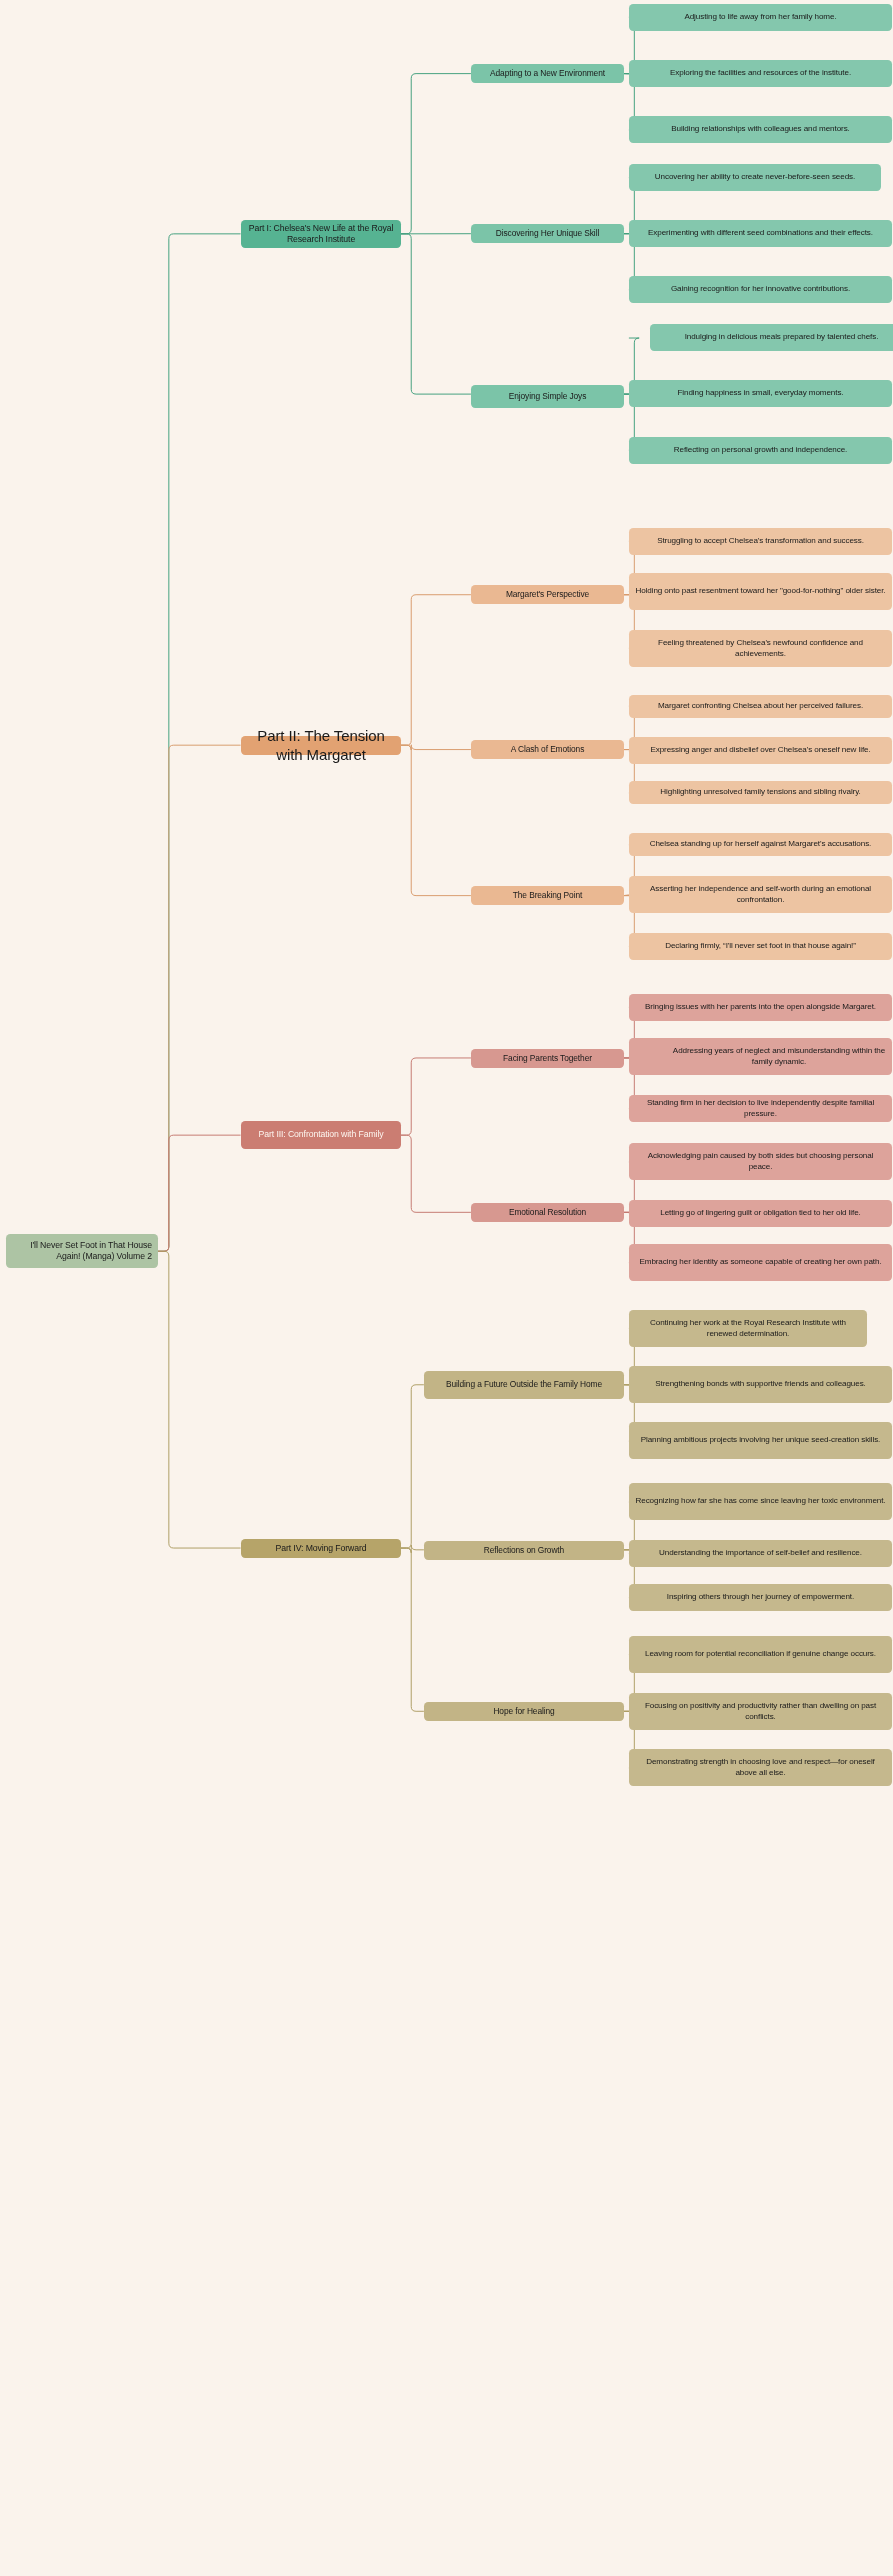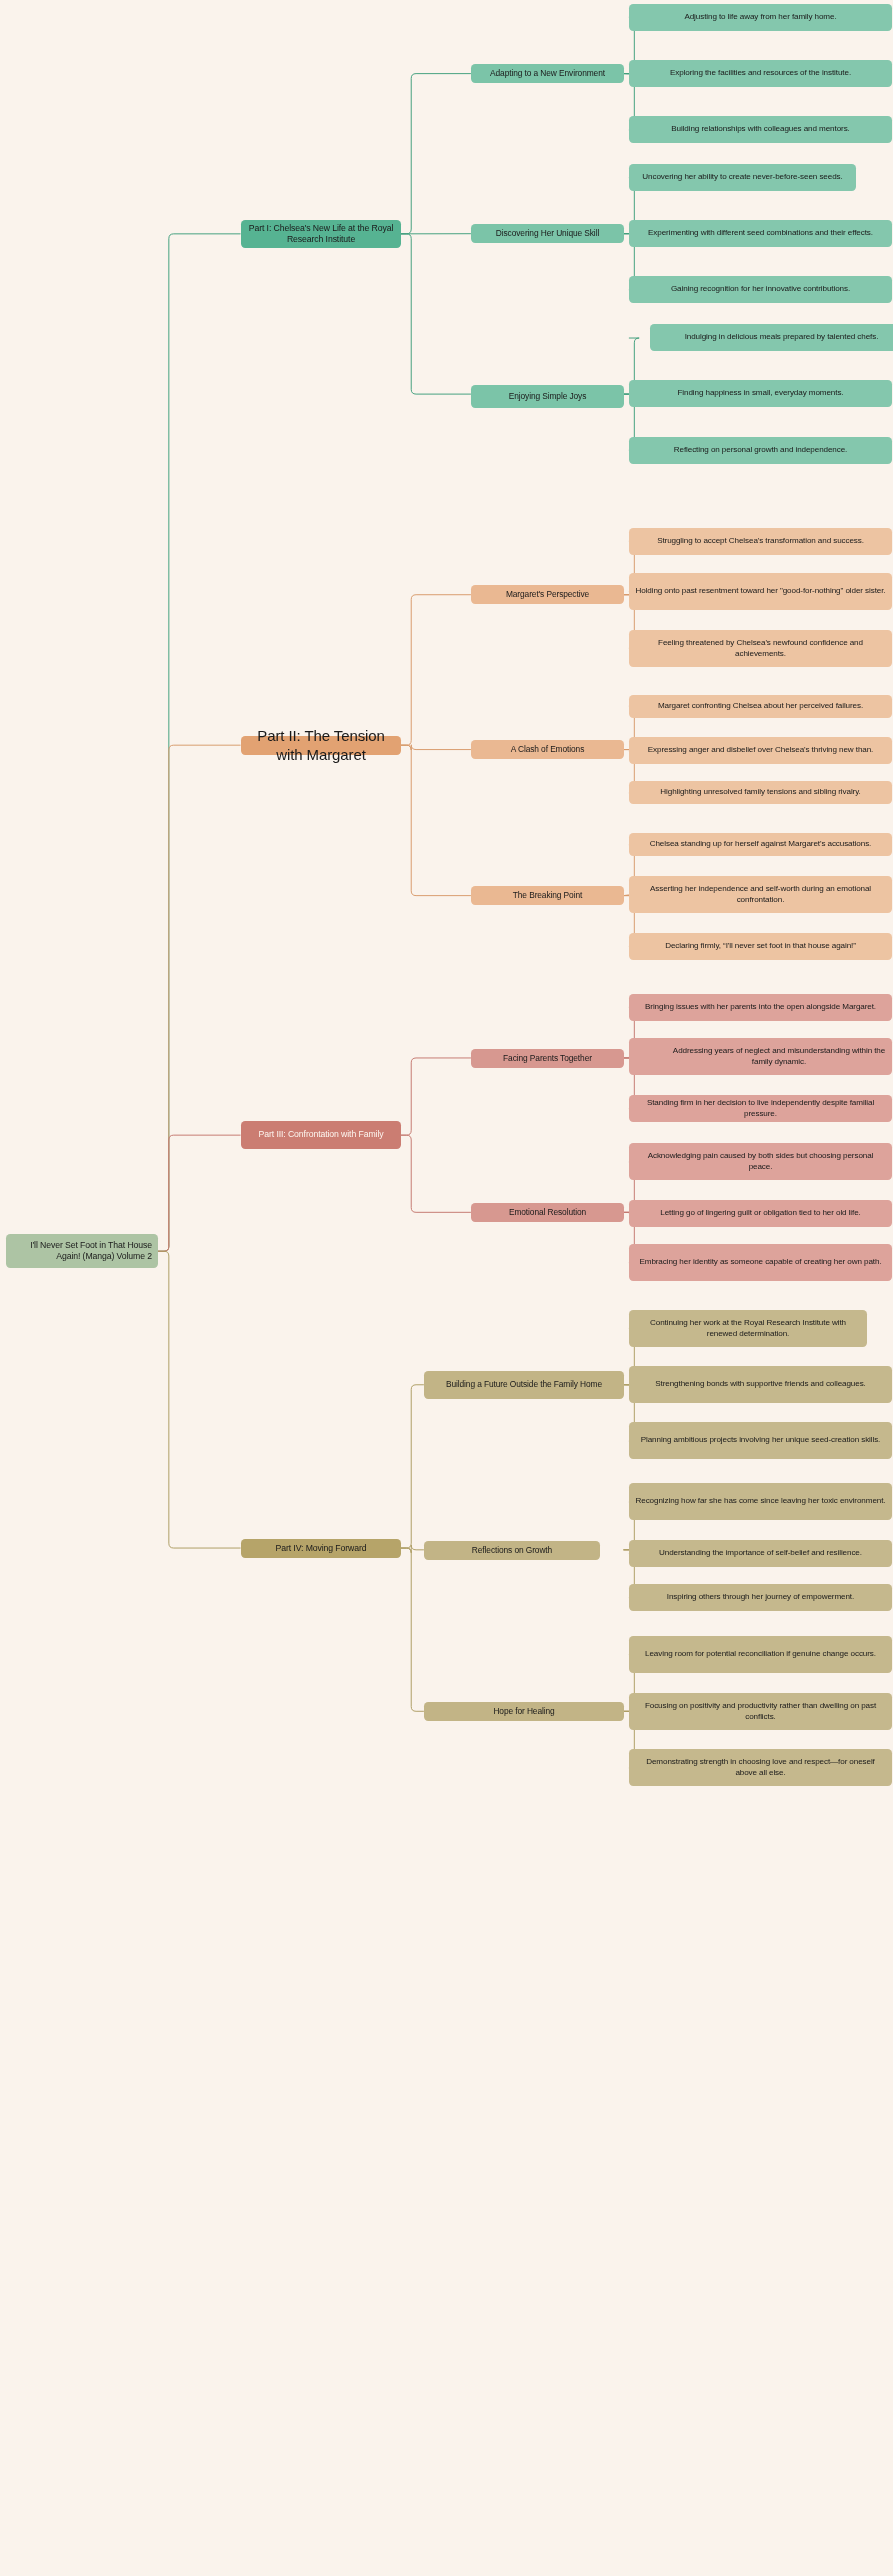--- a/index.html
+++ b/index.html
@@ -111,35 +111,35 @@
       <path d="M 664 2567.25 L 674 2567.25 Q 682 2567.25 682 2575.25 L 682 2562.25 Q 682 2570.25 690 2570.25 L 703 2570.25" stroke="#ad9c63" stroke-width="1.6" fill="none"></path>
       <path d="M 664 2567.25 L 674 2567.25 Q 682 2567.25 682 2575.25 L 682 2830 Q 682 2838 690 2838 L 703 2838" stroke="#ad9c63" stroke-width="1.6" fill="none"></path>
       <path d="M 262 2075 L 272 2075 Q 280 2075 280 2083 L 280 2559.25 Q 280 2567.25 288 2567.25 L 399 2567.25" stroke="#ad9c63" stroke-width="1.6" fill="none"></path>
     </svg>
   <div id="nodes">
       <div class="node root" style="left: 6px; top: 1234px; width: 152px; height: 34px; text-align: right;">I'll Never Set Foot in That House Again! (Manga) Volume 2</div>
       <div class="node c-p1-leaf" style="left: 629px; top: 3.6px; width: 263px; height: 27px;">Adjusting to life away from her family home.</div>
       <div class="node c-p1-leaf" style="left: 629px; top: 60px; width: 263px; height: 27px;">Exploring the facilities and resources of the institute.</div>
       <div class="node c-p1-leaf" style="left: 629px; top: 116px; width: 263px; height: 27px;">Building relationships with colleagues and mentors.</div>
       <div class="node c-p1-sub" style="left: 471px; top: 64px; width: 153px; height: 18.7px;">Adapting to a New Environment</div>
-      <div class="node c-p1-leaf" style="left: 629px; top: 164px; width: 227px; height: 27px;">Uncovering her ability to create never-before-seen seeds.</div>
+      <div class="node c-p1-leaf" style="left: 629px; top: 164px; width: 252px; height: 27px;">Uncovering her ability to create never-before-seen seeds.</div>
       <div class="node c-p1-leaf" style="left: 629px; top: 220px; width: 263px; height: 27px;">Experimenting with different seed combinations and their effects.</div>
       <div class="node c-p1-leaf" style="left: 629px; top: 276px; width: 263px; height: 27px;">Gaining recognition for her innovative contributions.</div>
       <div class="node c-p1-sub" style="left: 471px; top: 224px; width: 153px; height: 18.7px;">Discovering Her Unique Skill</div>
       <div class="node c-p1-leaf" style="left: 650px; top: 324px; width: 263px; height: 27px;">Indulging in delicious meals prepared by talented chefs.</div>
       <div class="node c-p1-leaf" style="left: 629px; top: 380px; width: 263px; height: 27px;">Finding happiness in small, everyday moments.</div>
       <div class="node c-p1-leaf" style="left: 629px; top: 437px; width: 263px; height: 27px;">Reflecting on personal growth and independence.</div>
       <div class="node c-p1-sub" style="left: 471px; top: 385px; width: 153px; height: 23px;">Enjoying Simple Joys</div>
       <div class="node c-p1-main" style="left: 241px; top: 220px; width: 160px; height: 28px;">Part I: Chelsea's New Life at the Royal Research Institute</div>
       <div class="node c-p2-leaf" style="left: 629px; top: 528px; width: 263px; height: 27px;">Struggling to accept Chelsea's transformation and success.</div>
       <div class="node c-p2-leaf" style="left: 629px; top: 573px; width: 263px; height: 37px;">Holding onto past resentment toward her "good-for-nothing" older sister.</div>
       <div class="node c-p2-leaf" style="left: 629px; top: 630px; width: 263px; height: 37px;">Feeling threatened by Chelsea's newfound confidence and achievements.</div>
       <div class="node c-p2-sub" style="left: 471px; top: 585px; width: 153px; height: 18.7px;">Margaret's Perspective</div>
       <div class="node c-p2-leaf" style="left: 629px; top: 695px; width: 263px; height: 23px;">Margaret confronting Chelsea about her perceived failures.</div>
-      <div class="node c-p2-leaf" style="left: 629px; top: 737px; width: 263px; height: 27px;">Expressing anger and disbelief over Chelsea's thriving new than.</div>
+      <div class="node c-p2-leaf" style="left: 629px; top: 737px; width: 263px; height: 27px;">Expressing anger and disbelief over Chelsea's oneself new life.</div>
       <div class="node c-p2-leaf" style="left: 629px; top: 781px; width: 263px; height: 23px;">Highlighting unresolved family tensions and sibling rivalry.</div>
       <div class="node c-p2-sub" style="left: 471px; top: 740px; width: 153px; height: 18.7px;">A Clash of Emotions</div>
       <div class="node c-p2-leaf" style="left: 629px; top: 833px; width: 263px; height: 23px;">Chelsea standing up for herself against Margaret's accusations.</div>
       <div class="node c-p2-leaf" style="left: 629px; top: 876px; width: 263px; height: 37px;">Asserting her independence and self-worth during an emotional confrontation.</div>
       <div class="node c-p2-leaf" style="left: 629px; top: 933px; width: 263px; height: 27px;">Declaring firmly, “I'll never set foot in that house again!”</div>
       <div class="node c-p2-sub" style="left: 471px; top: 886px; width: 153px; height: 18.7px;">The Breaking Point</div>
       <div class="node c-p2-main" style="left: 241px; top: 736px; width: 160px; height: 18.7px;">Part II: The Tension with Margaret</div>
       <div class="node c-p3-leaf" style="left: 629px; top: 994px; width: 263px; height: 27px;">Bringing issues with her parents into the open alongside Margaret.</div>
       <div class="node c-p3-leaf" style="left: 629px; top: 1038px; width: 263px; height: 37px; padding-left: 43px;">Addressing years of neglect and misunderstanding within the family dynamic.</div>
       <div class="node c-p3-leaf" style="left: 629px; top: 1095px; width: 263px; height: 27px;">Standing firm in her decision to live independently despite familial pressure.</div>
@@ -149,21 +149,21 @@
       <div class="node c-p3-leaf" style="left: 629px; top: 1244px; width: 263px; height: 37px;">Embracing her identity as someone capable of creating her own path.</div>
       <div class="node c-p3-sub" style="left: 471px; top: 1203px; width: 153px; height: 18.7px;">Emotional Resolution</div>
       <div class="node c-p3-main" style="left: 241px; top: 1121px; width: 160px; height: 28px;">Part III: Confrontation with Family</div>
       <div class="node c-p4-leaf" style="left: 629px; top: 1310px; width: 238px; height: 37px;">Continuing her work at the Royal Research Institute with renewed determination.</div>
       <div class="node c-p4-leaf" style="left: 629px; top: 1366px; width: 263px; height: 37px;">Strengthening bonds with supportive friends and colleagues.</div>
       <div class="node c-p4-leaf" style="left: 629px; top: 1422px; width: 263px; height: 37px;">Planning ambitious projects involving her unique seed-creation skills.</div>
       <div class="node c-p4-sub" style="left: 424px; top: 1371px; width: 200px; height: 28px;">Building a Future Outside the Family Home</div>
       <div class="node c-p4-leaf" style="left: 629px; top: 1483px; width: 263px; height: 37px;">Recognizing how far she has come since leaving her toxic environment.</div>
       <div class="node c-p4-leaf" style="left: 629px; top: 1540px; width: 263px; height: 27px;">Understanding the importance of self-belief and resilience.</div>
       <div class="node c-p4-leaf" style="left: 629px; top: 1584px; width: 263px; height: 27px;">Inspiring others through her journey of empowerment.</div>
-      <div class="node c-p4-sub" style="left: 424px; top: 1541px; width: 176px; height: 18.7px;">Reflections on Growth</div>
+      <div class="node c-p4-sub" style="left: 424px; top: 1541px; width: 200px; height: 18.7px;">Reflections on Growth</div>
       <div class="node c-p4-leaf" style="left: 629px; top: 1636px; width: 263px; height: 37px;">Leaving room for potential reconciliation if genuine change occurs.</div>
       <div class="node c-p4-leaf" style="left: 629px; top: 1693px; width: 263px; height: 37px;">Focusing on positivity and productivity rather than dwelling on past conflicts.</div>
       <div class="node c-p4-leaf" style="left: 629px; top: 1749px; width: 263px; height: 37px;">Demonstrating strength in choosing love and respect—for oneself above all else.</div>
       <div class="node c-p4-sub" style="left: 424px; top: 1702px; width: 200px; height: 18.7px;">Hope for Healing</div>
       <div class="node c-p4-main" style="left: 241px; top: 1539px; width: 160px; height: 18.7px;">Part IV: Moving Forward</div>
     </div>
 </div>
 
 
 </body></html>

